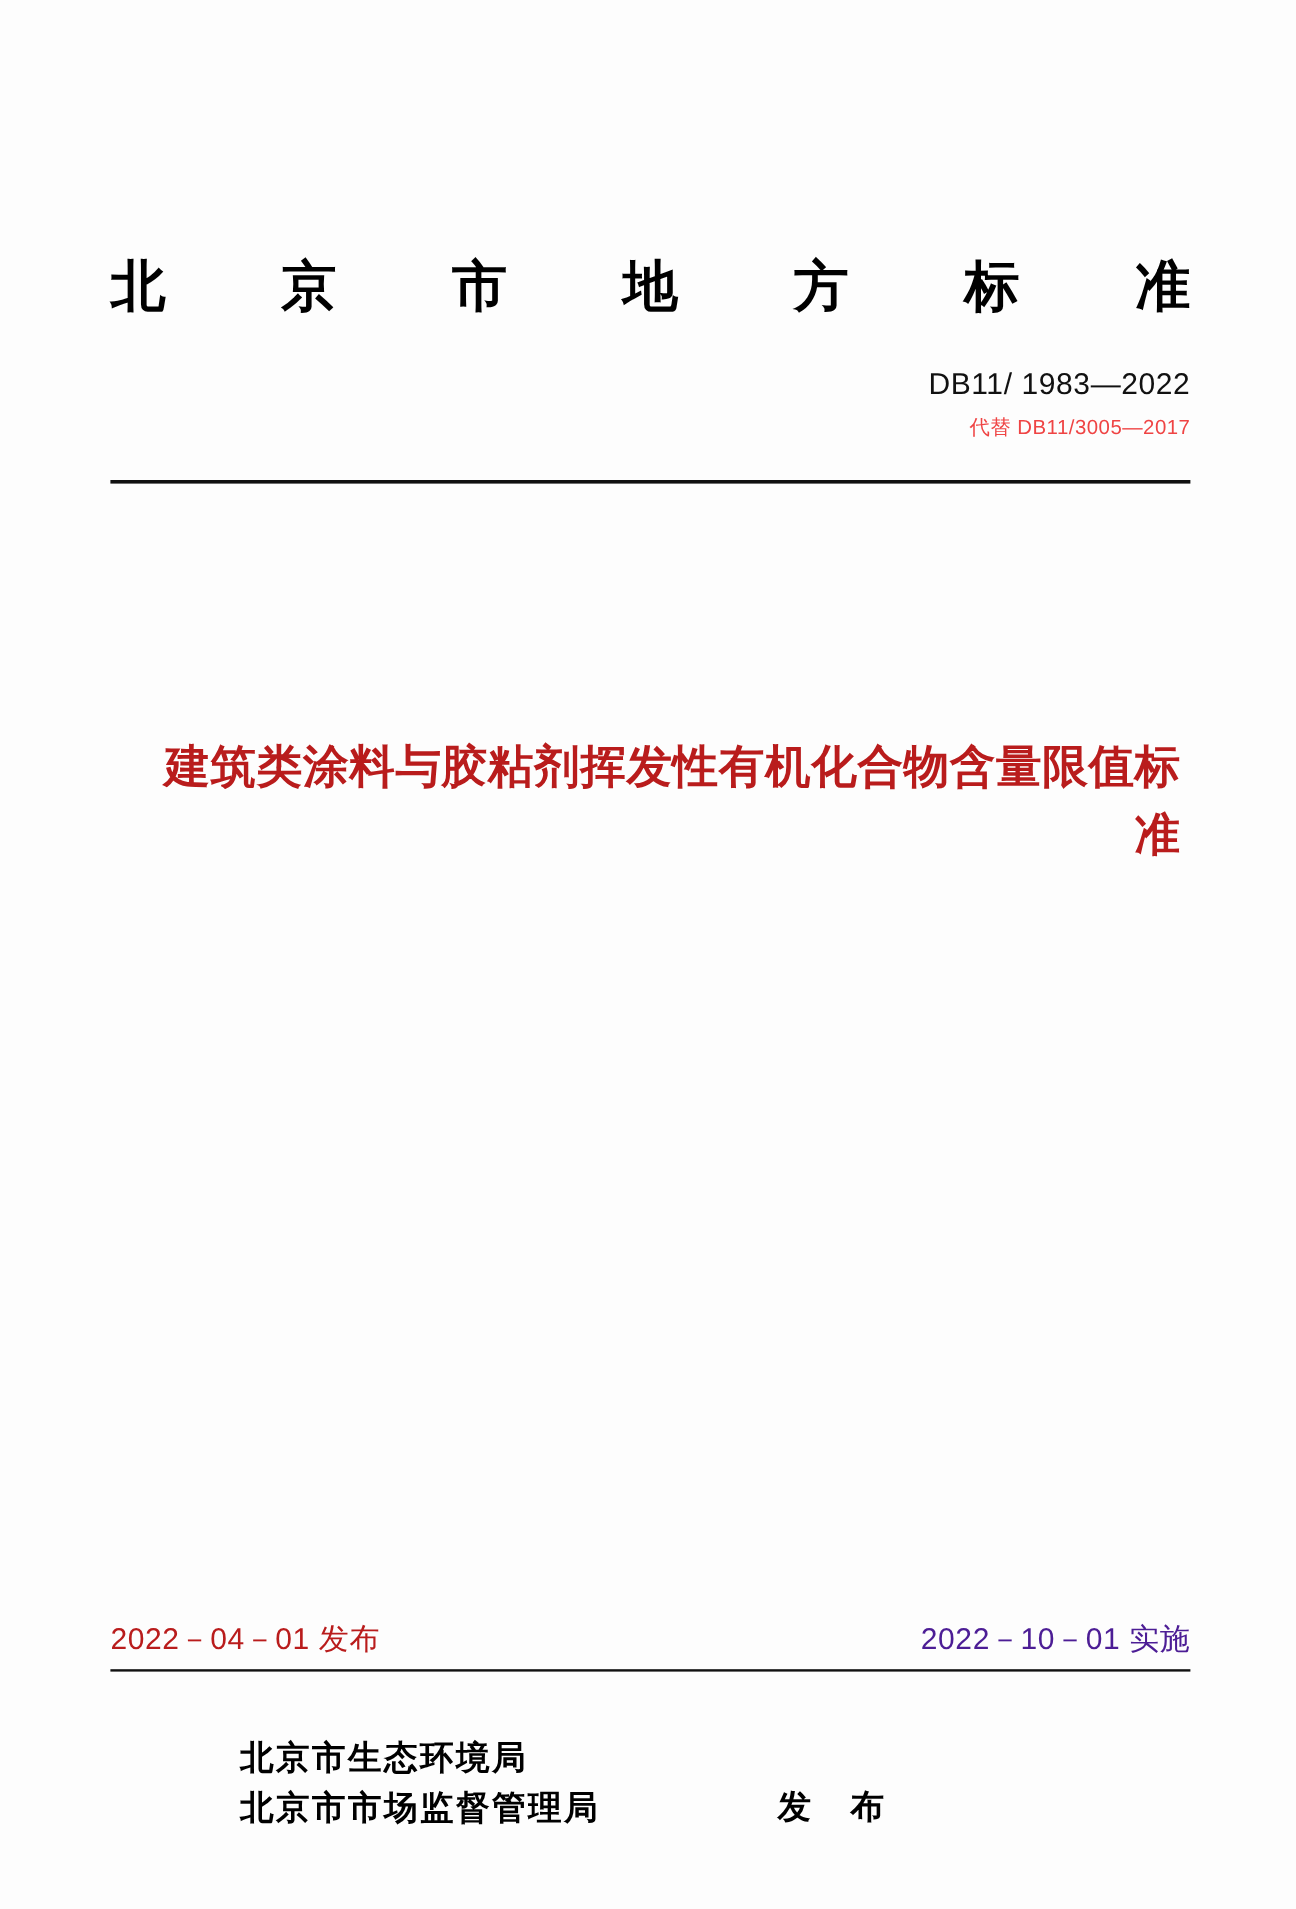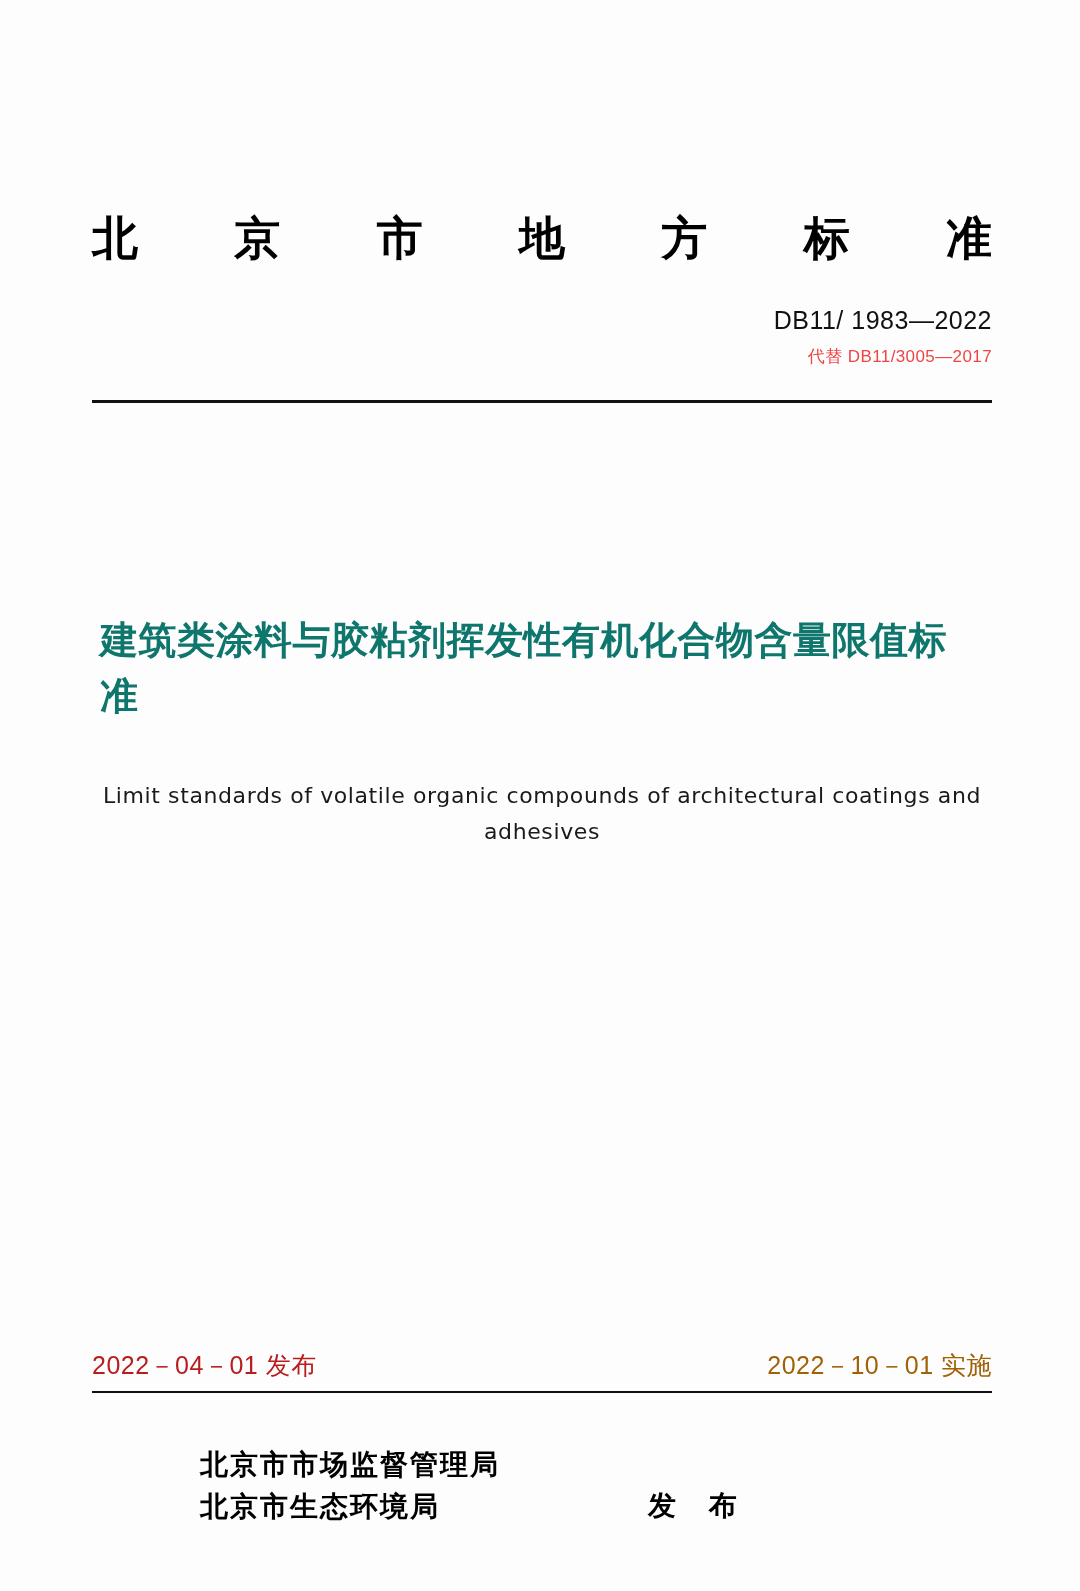--- a/index.html
+++ b/index.html
@@ -90,27 +90,27 @@
     top: 400px;
     border-top: 3px solid #111;
   }
 
   
   .cn-title {
     position: absolute;
     left: 100px;
     right: 96px;
     top: 612px;
-    text-align: left;
+    text-align: right;
     font-family: "Liberation Sans", sans-serif;
     font-weight: bold;
     font-size: 38px;
     line-height: 56px;
     letter-spacing: 0.5px;
-    color: #0f766e;
+    color: #b91c1c;
   }
 
   .en-title {
     position: absolute;
     left: 90px;
     right: 86px;
     top: 778px;
     text-align: center;
     font-family: "DejaVu Sans", sans-serif;
     font-size: 22px;
@@ -137,21 +137,21 @@
     letter-spacing: 0.5px;
     color: #b91c1c;
   }
   .date-right {
     position: absolute;
     right: 88px;
     top: 1349px;
     font-family: "Liberation Sans", sans-serif;
     font-size: 25px;
     letter-spacing: 0.5px;
-    color: #a16207;
+    color: #4c1d95;
   }
 
   .issuer {
     position: absolute;
     left: 200px;
     top: 1444px;
     font-family: "Liberation Sans", sans-serif;
     font-weight: bold;
     font-size: 28px;
     line-height: 42px;
@@ -185,27 +185,26 @@
     <span>标</span>
     <span>准</span>
   </div>
 
   <div class="stdnum">DB11/ 1983—2022</div>
   <div class="replacenum">代替 DB11/3005—2017</div>
 
   <div class="rule-top"></div>
 
   <div class="cn-title">建筑类涂料与胶粘剂挥发性有机化合物含量限值标准</div>
-  <div class="en-title">Limit standards of volatile organic compounds of architectural coatings and adhesives</div>
 
   <div class="date-left">2022－04－01 发布</div>
   <div class="date-right">2022－10－01 实施</div>
 
   <div class="rule-bottom"></div>
 
   <div class="issuer">
+    <div>北京市生态环境局</div>
     <div>北京市市场监督管理局</div>
-    <div>北京市生态环境局</div>
   </div>
 
   <div class="publish-word">发 布</div>
 
 </div>
 
 </body></html>

